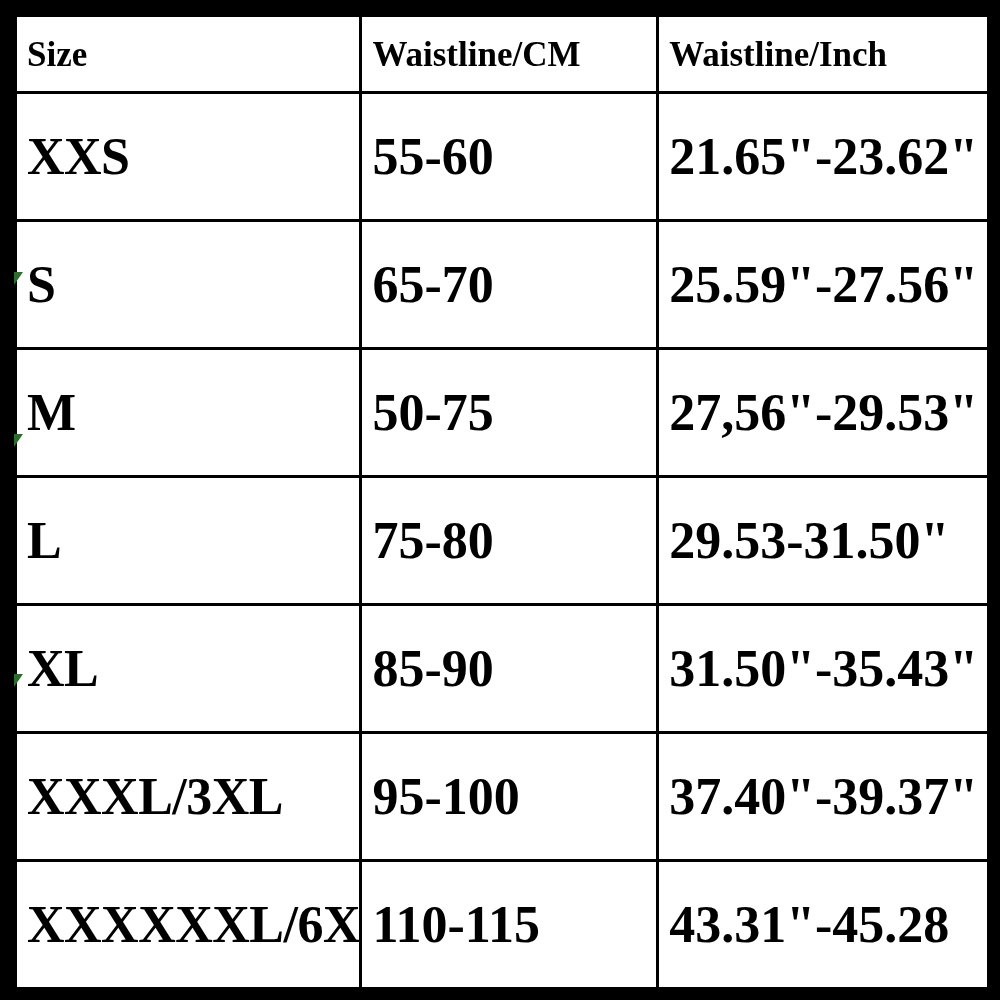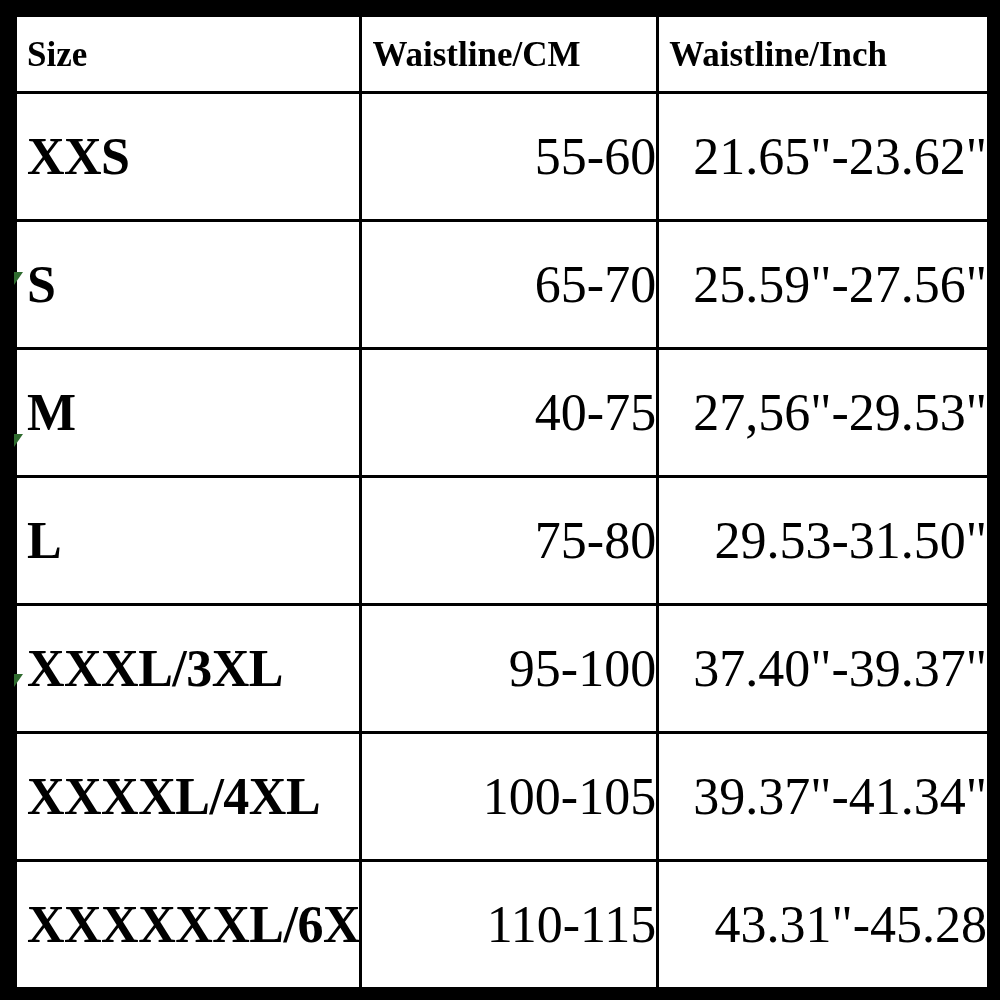--- a/index.html
+++ b/index.html
@@ -65,22 +65,21 @@
     line-height: 1.0;
     height: 81px;
   }
 
   table.size-table tbody td.size-cell {
     font-weight: bold;
     letter-spacing: -0.5px;
   }
 
   table.size-table tbody td.val-cell {
-    font-weight: normal;
-    text-align: right;
+    font-weight: bold;
   }
 
   
   .speck {
     position: absolute;
     width: 9px;
     height: 13px;
     background: #2f6b2f;
     left: 0;
     z-index: 5;
@@ -119,37 +118,37 @@
           <td class="val-cell">55-60</td>
           <td class="val-cell">21.65"-23.62"</td>
         </tr>
         <tr>
           <td class="size-cell">S</td>
           <td class="val-cell">65-70</td>
           <td class="val-cell">25.59"-27.56"</td>
         </tr>
         <tr>
           <td class="size-cell">M</td>
-          <td class="val-cell">40-75</td>
+          <td class="val-cell">50-75</td>
           <td class="val-cell">27,56"-29.53"</td>
         </tr>
         <tr>
           <td class="size-cell">L</td>
           <td class="val-cell">75-80</td>
           <td class="val-cell">29.53-31.50"</td>
         </tr>
         <tr>
+          <td class="size-cell">XL</td>
+          <td class="val-cell">85-90</td>
+          <td class="val-cell">31.50"-35.43"</td>
+        </tr>
+        <tr>
           <td class="size-cell">XXXL/3XL</td>
           <td class="val-cell">95-100</td>
           <td class="val-cell">37.40"-39.37"</td>
-        </tr>
-        <tr>
-          <td class="size-cell">XXXXL/4XL</td>
-          <td class="val-cell">100-105</td>
-          <td class="val-cell">39.37"-41.34"</td>
         </tr>
         <tr>
           <td class="size-cell">XXXXXXL/6XL</td>
           <td class="val-cell">110-115</td>
           <td class="val-cell">43.31"-45.28</td>
         </tr>
       </tbody>
     </table>
   </div>
 </div>

